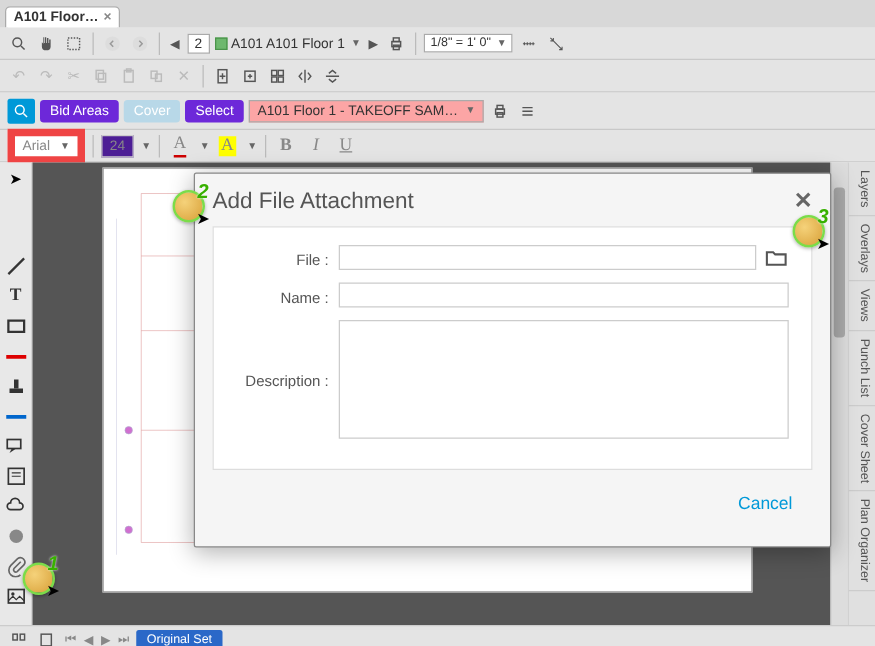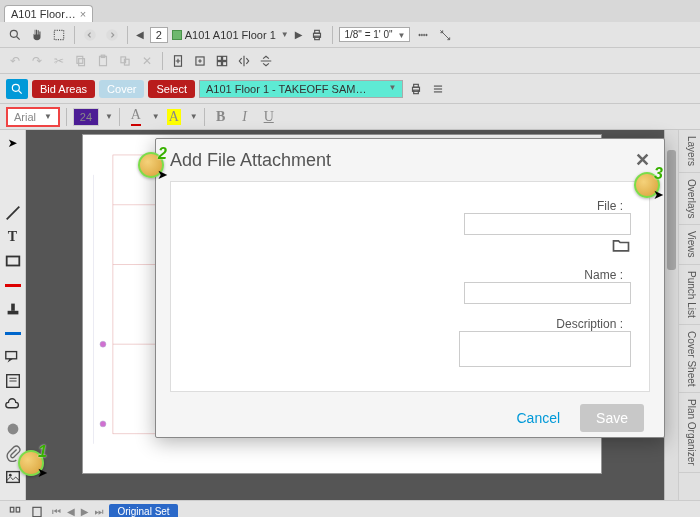--- a/index.html
+++ b/index.html
@@ -1,45 +1,45 @@
 <!DOCTYPE html>
 <html><head>
 <meta charset="utf-8">
 <style>
   * { box-sizing: border-box; margin: 0; padding: 0; }
   html, body { width: 700px; height: 517px; overflow: hidden; font-family: Arial, sans-serif; font-size: 12px; color: #333; background: #e0e0e0; }
   .app { position: relative; width: 700px; height: 517px; background: #e8e8e8; }
 
   
   .tabbar { height: 22px; background: #d8d8d8; display: flex; align-items: flex-end; padding-left: 4px; }
-  .tab { background: #fff; border: 1px solid #aaa; border-bottom: none; border-radius: 4px 4px 0 0; padding: 2px 6px; font-size: 11px; display: flex; align-items: center; gap: 4px; }
+  .tab { background: #fff; border: 1px solid #aaa; border-bottom: none; border-radius: 4px 4px 0 0; padding: 2px 6px; font-size: 11px; display: flex; align-items: center; gap: 4px; font-weight: bold; }
   .tab .close-x { color: #888; cursor: pointer; }
 
   
   .toolbar { background: #e4e4e4; border-bottom: 1px solid #c8c8c8; display: flex; align-items: center; gap: 4px; padding: 3px 6px; height: 26px; }
   .toolbar .sep { width: 1px; height: 18px; background: #bbb; margin: 0 2px; }
   .icon-btn { width: 18px; height: 18px; display: inline-flex; align-items: center; justify-content: center; color: #555; border-radius: 2px; cursor: pointer; }
   .icon-btn.disabled { color: #bbb; }
   .icon-btn svg { width: 14px; height: 14px; }
   .nav-arrow { font-size: 10px; color: #555; cursor: pointer; padding: 0 2px; }
   .pagebox { background: #fff; border: 1px solid #aaa; padding: 1px 4px; font-size: 11px; width: 18px; text-align: center; }
   .pagelabel { font-size: 11px; display: flex; align-items: center; gap: 3px; justify-content: flex-end; }
   .greensq { width: 10px; height: 10px; background: #6db86d; border: 1px solid #4a934a; }
   .scalebox { background: #fff; border: 1px solid #aaa; padding: 1px 4px; font-size: 10px; }
   .caret { font-size: 8px; color: #666; margin-left: 2px; }
 
   
   .btnrow { height: 30px; }
   .sqbtn { background: #0099d8; color: #fff; border-radius: 2px; width: 22px; height: 20px; display: inline-flex; align-items: center; justify-content: center; }
-  .pillbtn { background: #b91c1c; color: #fff; border-radius: 3px; padding: 3px 8px; font-size: 11px; cursor: pointer; }
+  .pillbtn { background: #6d28d9; color: #fff; border-radius: 3px; padding: 3px 8px; font-size: 11px; cursor: pointer; }
   .pillbtn.light { background: #b8d8e8; color: #fff; }
-  .dropdown { background: #5eead4; border: 1px solid #aaa; padding: 2px 6px; font-size: 11px; display: flex; align-items: flex-start; gap: 20px; min-width: 160px; }
-
-  
-  .fontrow .fontsel { background: #fff; border: 2px solid #ef4444; padding: 2px 6px; font-size: 11px; display: flex; align-items: center; gap: 6px; color: #888; }
+  .dropdown { background: #fca5a5; border: 1px solid #aaa; padding: 2px 6px; font-size: 11px; display: flex; align-items: flex-start; gap: 4px; min-width: 160px; }
+
+  
+  .fontrow .fontsel { background: #fff; border: 6px solid #ef4444; padding: 2px 6px; font-size: 11px; display: flex; align-items: center; gap: 6px; color: #888; }
   .fontrow .sizebox { background: #4c1d95; border: 1px solid #ccc; padding: 2px 4px; font-size: 11px; width: 26px; text-align: center; color: #888; }
   .textfmt { width: 20px; height: 20px; display: inline-flex; align-items: center; justify-content: center; font-family: Georgia, serif; font-size: 14px; color: #888; }
   .underline-a { border-bottom: 2px solid #c00; padding-bottom: 1px; color: #888; }
   .fill-a { background: #ff0; padding: 0 2px; color: #888; }
 
   
   .main { display: flex; height: 370px; background: #f0f0f0; position: relative; }
   .leftbar { width: 26px; background: #e8e8e8; border-right: 1px solid #ccc; display: flex; flex-direction: column; align-items: center; padding-top: 4px; gap: 6px; }
   .leftbar .tool { width: 18px; height: 18px; display: flex; align-items: center; justify-content: center; cursor: pointer; }
   .leftbar .redline { width: 16px; height: 3px; background: #d00; }
@@ -57,21 +57,21 @@
   .under .navbtns { display: flex; gap: 2px; align-items: center; }
   .under .navbtns span { color: #888; font-size: 10px; cursor: pointer; padding: 0 2px; }
   .setpill { background: #2a68c8; color: #fff; font-size: 10px; padding: 2px 8px; border-radius: 2px; }
 
   
   .modal-back { position: absolute; left: 155px; top: 138px; width: 510px; height: 300px; background: #f5f5f5; border: 1px solid #888; box-shadow: 0 4px 20px rgba(0,0,0,0.3); border-radius: 2px; z-index: 100; }
   .modal-title { display: flex; align-items: center; padding: 10px 14px; }
   .modal-title h2 { font-size: 18px; font-weight: normal; color: #555; flex: 1; }
   .modal-close { font-size: 18px; color: #666; cursor: pointer; font-weight: bold; }
   .modal-body { background: #fff; margin: 0 14px; border: 1px solid #ddd; padding: 14px 18px 14px 10px; }
-  .form-row { display: flex; align-items: flex-end; margin-bottom: 10px; flex-direction: column; }
+  .form-row { display: flex; align-items: center; margin-bottom: 10px; }
   .form-row label { width: 90px; text-align: right; padding-right: 8px; font-size: 12px; color: #555; padding-top: 3px; }
   .form-row input[type=text] { flex: 1; border: 1px solid #ccc; padding: 3px 5px; font-size: 12px; height: 20px; }
   .form-row textarea { flex: 1; border: 1px solid #ccc; padding: 3px 5px; font-size: 12px; height: 95px; resize: none; }
   .browse-icn { width: 20px; height: 20px; margin-left: 6px; display: inline-flex; align-items: center; justify-content: center; cursor: pointer; }
   .modal-actions { display: flex; justify-content: flex-end; gap: 10px; padding: 12px 20px 4px; }
   .btn-cancel { color: #0099d8; background: none; border: none; font-size: 14px; cursor: pointer; padding: 6px 10px; }
   .btn-save { background: #c8c8c8; color: #fff; border: none; font-size: 14px; padding: 6px 16px; border-radius: 3px; cursor: pointer; }
 
   
   .callout { position: absolute; width: 26px; height: 26px; border-radius: 50%; background: radial-gradient(circle at 35% 35%, #f5d27a, #d8a038); border: 2px solid #7bdc4a; z-index: 200; box-shadow: 0 1px 3px rgba(0,0,0,0.3); }
@@ -401,21 +401,20 @@
         <label>Name :</label>
         <input type="text" value="" style="">
       </div>
       <div class="form-row">
         <label>Description :</label>
         <textarea style=""></textarea>
       </div>
     </div>
     <div class="modal-actions">
       <button class="btn-cancel">Cancel</button>
-      <button class="btn-save">Save</button>
     </div>
   </div>
 
   <div class="callout" style="left:18px; top:450px;">
     <span class="num">1</span>
     <span class="cur">➤</span>
   </div>
   <div class="callout" style="left:138px; top:152px;">
     <span class="num">2</span>
     <span class="cur">➤</span>

